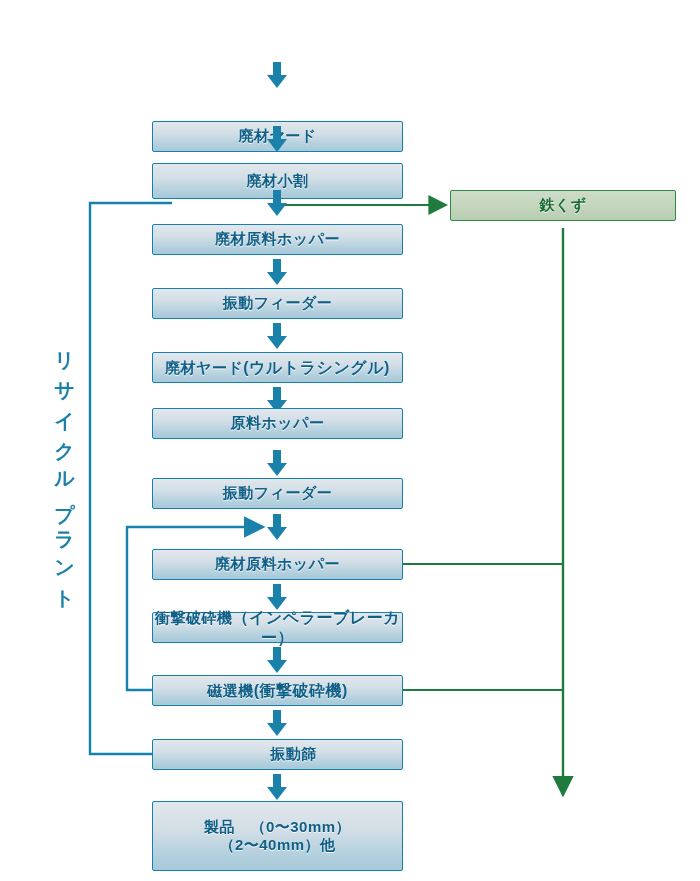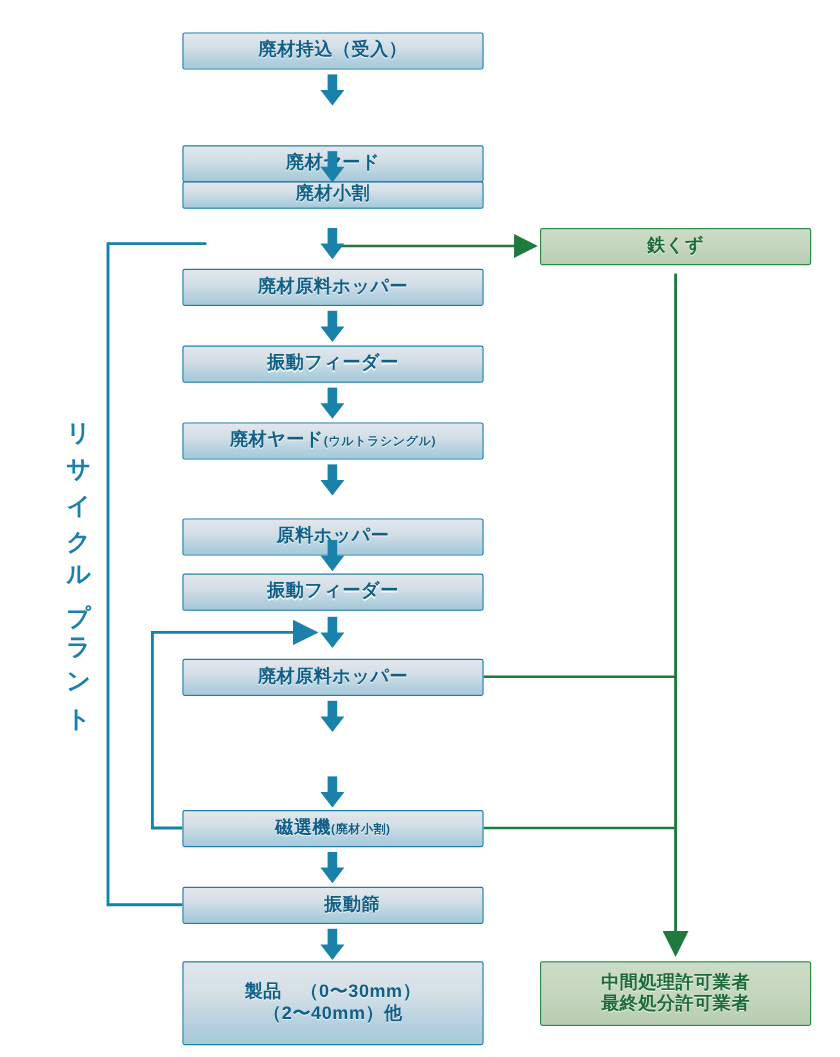--- a/index.html
+++ b/index.html
@@ -51,21 +51,21 @@
     background: linear-gradient(to bottom, #ccdcc6 0%, #c5d6bf 50%, #b7cdb0 100%);
     border: 1.4px solid #2e8b45;
     color: #1c6b37;
     text-shadow: 0 1px 0 rgba(255,255,255,0.8);
   }
   .node .lbl {
     font-size: 15px;
     font-weight: 700;
   }
   .node .lbl .small {
-    font-size: 10px;
+    font-size: 16px;
     font-weight: 700;
   }
   .node .lbl .ln {
     display: block;
   }
 
   
   .arrow-down {
     position: absolute;
     width: 20px;
@@ -126,37 +126,34 @@
 
     <path d="M403,690 L563,690" fill="none" stroke="#1f7a3d" stroke-width="2.2"></path>
 
     <path d="M152,754 L90,754 L90,203 L172,203" fill="none" stroke="#1682ab" stroke-width="2.4"></path>
 
     <path d="M152,690 L127,690 L127,527 L263,527" fill="none" stroke="#1682ab" stroke-width="2.4" marker-end="url(#arrBlue)"></path>
   </svg>
 
   <div class="vlabel" style="left:52px; top:338px;">リサイクルプラント</div>
 
-  <div class="node blue" style="left:152px; top:27px; width:251px; height:31px;">
-    <span class="lbl">廃材持込（受入）</span>
-  </div>
   <div class="arrow-down" style="left:267px; top:62px;">
     <div class="shaft"></div>
       <div class="head"></div>
   </div>
 
   <div class="node blue" style="left:152px; top:91px; width:251px; height:31px;margin-top:30px;">
     <span class="lbl">廃材ヤード</span>
   </div>
   <div class="arrow-down" style="left:267px; top:126px;">
     <div class="shaft"></div>
       <div class="head"></div>
   </div>
 
-  <div class="node blue" style="left:152px; top:151px; width:251px; height:23px;text-align:right;">
+  <div class="node blue" style="left:152px; top:163px; width:251px; height:36px;text-align:right;">
     <span class="lbl">廃材小割</span>
   </div>
   <div class="arrow-down" style="left:267px; top:190px;">
     <div class="shaft"></div>
       <div class="head"></div>
   </div>
 
   <div class="node blue" style="left:152px; top:224px; width:251px; height:31px;">
     <span class="lbl">廃材原料ホッパー</span>
   </div>
@@ -174,21 +171,21 @@
   </div>
 
   <div class="node blue" style="left:152px; top:352px; width:251px; height:31px;">
     <span class="lbl"><span>廃材ヤード</span><span class="small">(ウルトラシングル)</span></span>
   </div>
   <div class="arrow-down" style="left:267px; top:387px;">
     <div class="shaft"></div>
       <div class="head"></div>
   </div>
 
-  <div class="node blue" style="left:152px; top:432px; width:251px; height:31px;">
+  <div class="node blue" style="left:152px; top:408px; width:251px; height:31px;">
     <span class="lbl">原料ホッパー</span>
   </div>
   <div class="arrow-down" style="left:267px; top:450px;">
     <div class="shaft"></div>
       <div class="head"></div>
   </div>
 
   <div class="node blue" style="left:152px; top:478px; width:251px; height:31px;">
     <span class="lbl">振動フィーダー</span>
   </div>
@@ -198,27 +195,30 @@
   </div>
 
   <div class="node blue" style="left:152px; top:549px; width:251px; height:31px;">
     <span class="lbl">廃材原料ホッパー</span>
   </div>
   <div class="arrow-down" style="left:267px; top:584px;">
     <div class="shaft"></div>
       <div class="head"></div>
   </div>
 
+  <div class="node blue" style="left:152px; top:612px; width:251px; height:31px;">
+    <span class="lbl"><span>衝撃破砕機</span><span class="small">（インペラーブレーカー）</span></span>
+  </div>
   <div class="arrow-down" style="left:267px; top:647px;">
     <div class="shaft"></div>
       <div class="head"></div>
   </div>
 
   <div class="node blue" style="left:152px; top:675px; width:251px; height:31px;">
-    <span class="lbl"><span>磁選機</span><span class="small">(廃材小割)</span></span>
+    <span class="lbl"><span>磁選機</span><span class="small">(衝撃破砕機)</span></span>
   </div>
   <div class="arrow-down" style="left:267px; top:710px;">
     <div class="shaft"></div>
       <div class="head"></div>
   </div>
 
   <div class="node blue" style="left:152px; top:739px; width:251px; height:31px;padding-left:32px;">
     <span class="lbl">振動篩</span>
   </div>
   <div class="arrow-down" style="left:267px; top:774px;">
@@ -230,20 +230,14 @@
     <span class="lbl">
       <span class="ln">製品　（0〜30mm）</span>
       <span class="ln">（2〜40mm）他</span>
     </span>
   </div>
 
   <div class="node green" style="left:450px; top:190px; width:226px; height:31px;">
     <span class="lbl">鉄くず</span>
   </div>
 
-  <div class="node green" style="left:450px; top:801px; width:226px; height:54px;">
-    <span class="lbl">
-      <span class="ln">中間処理許可業者</span>
-      <span class="ln">最終処分許可業者</span>
-    </span>
-  </div>
 
 </div>
 
 </body></html>

